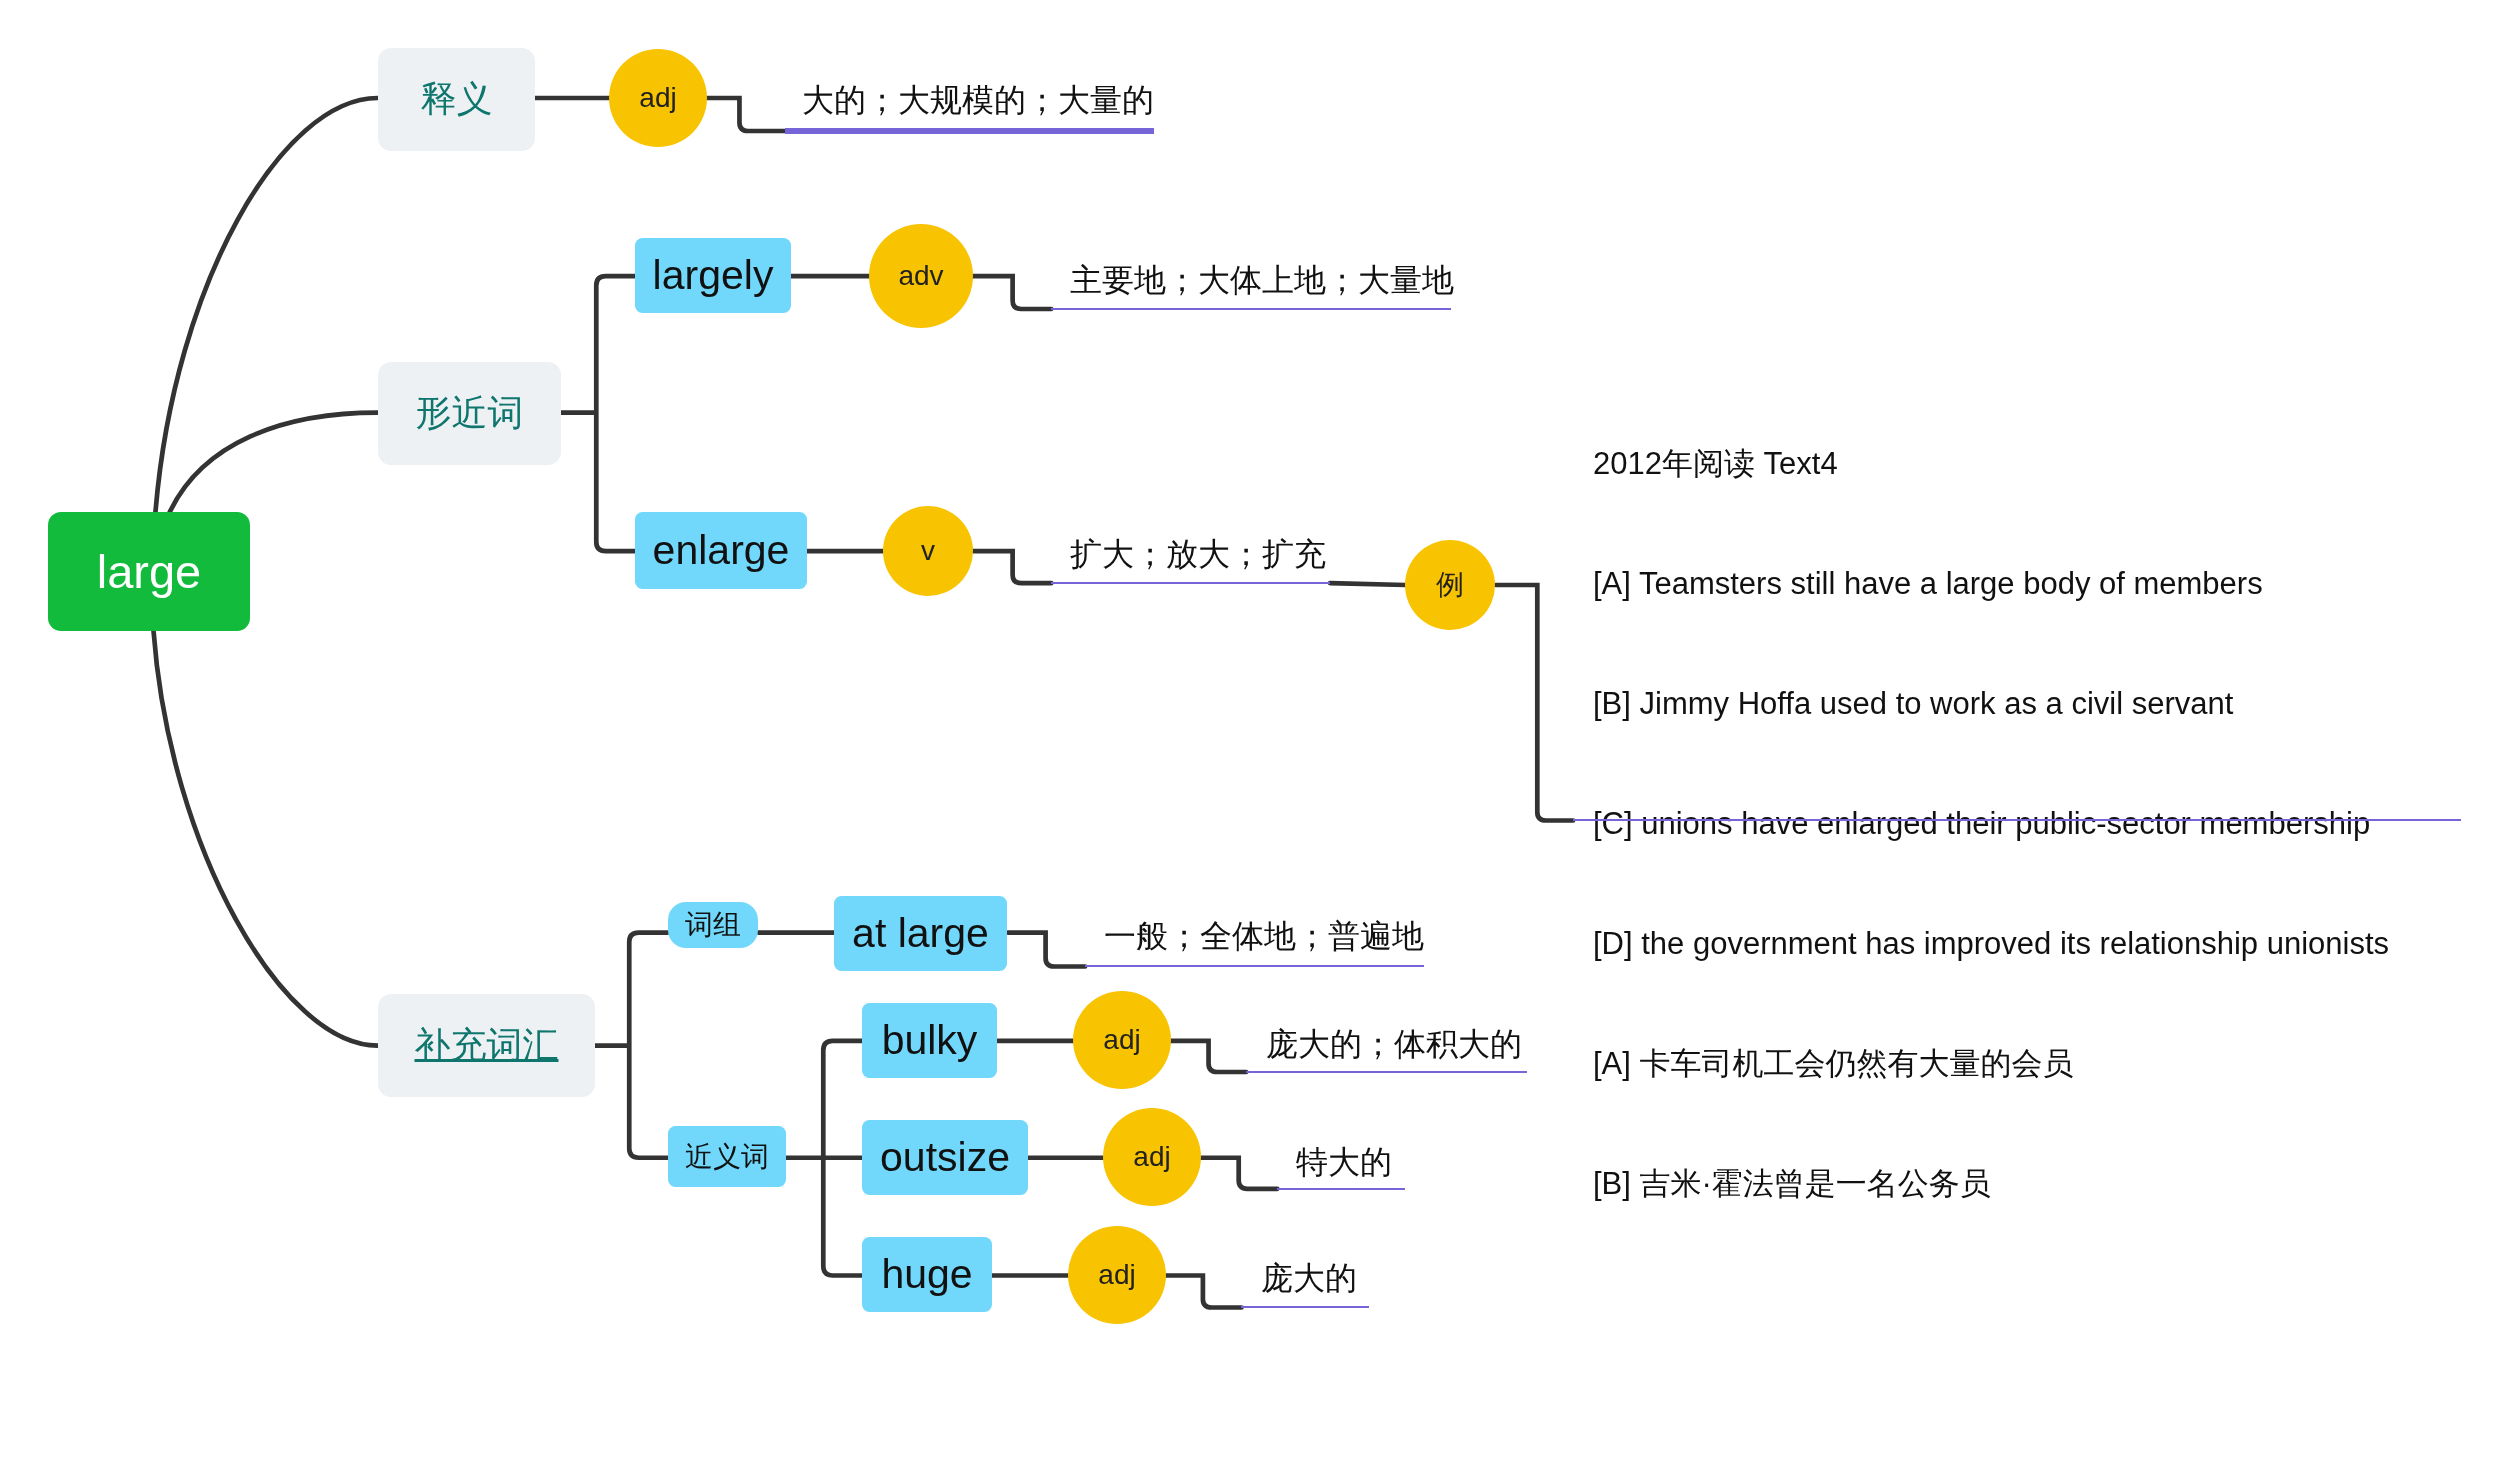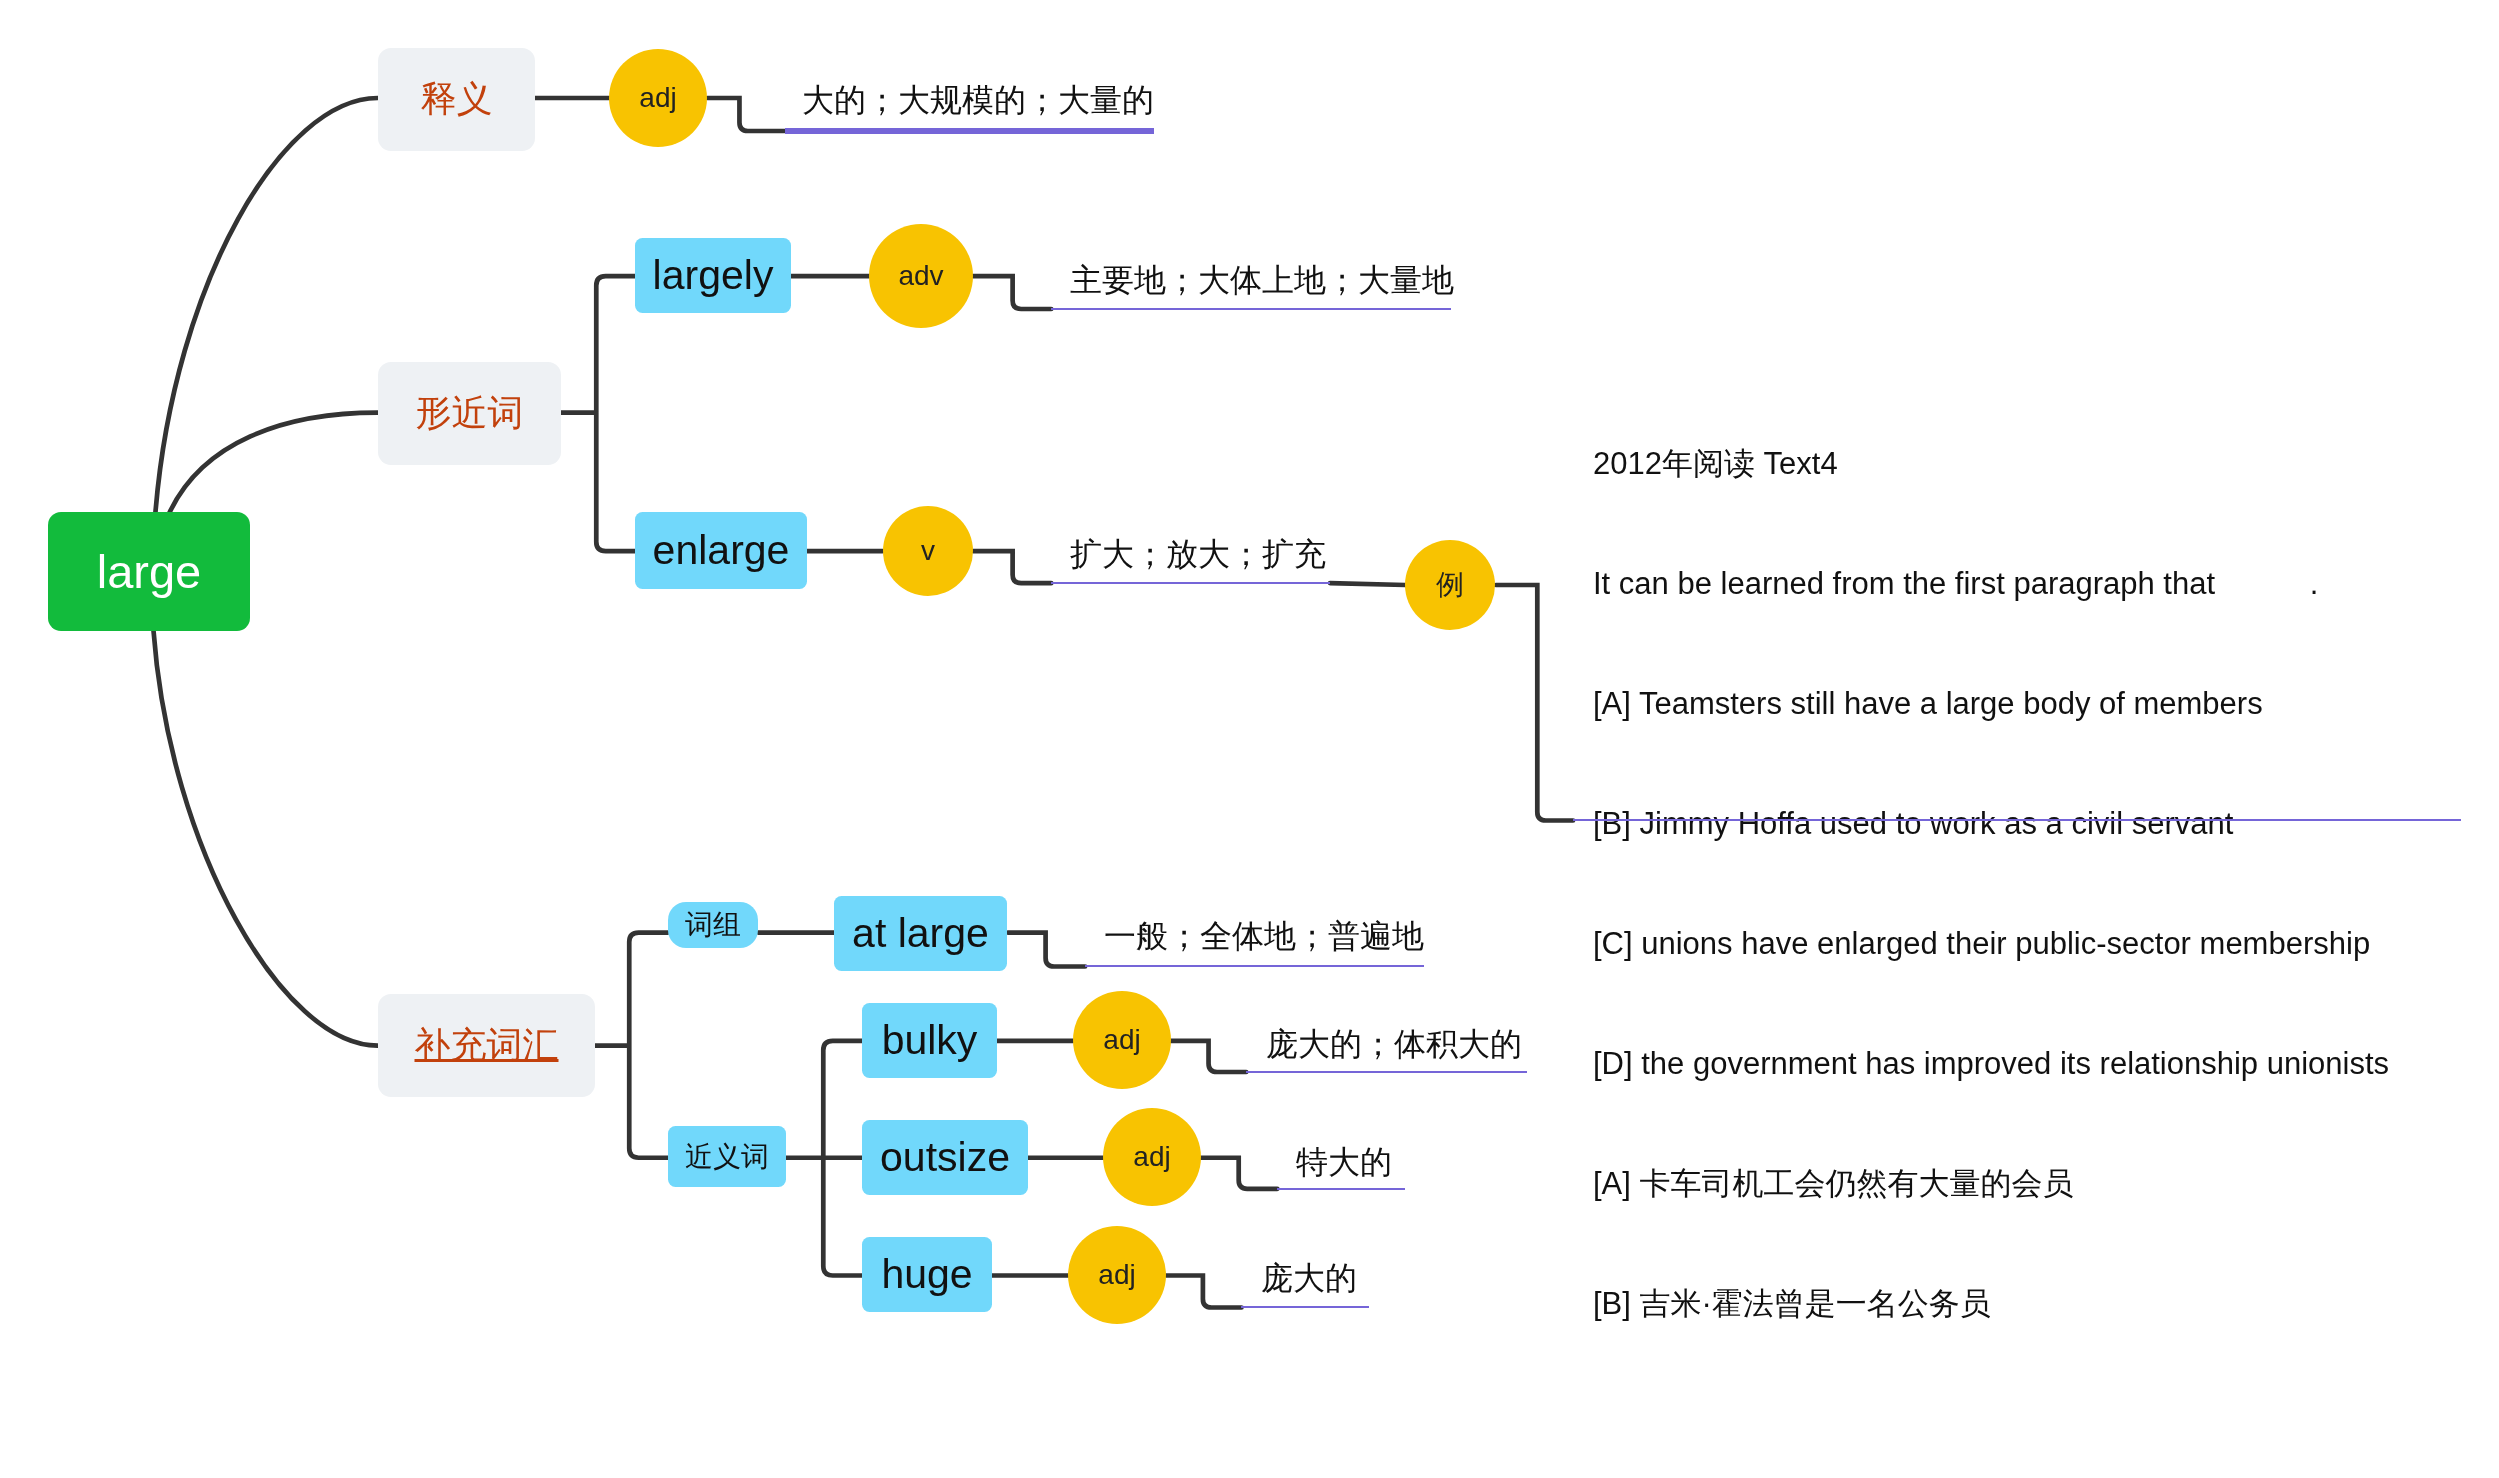--- a/index.html
+++ b/index.html
@@ -2,21 +2,21 @@
 <html style="font-size:15px"><head>
 <meta charset="utf-8">
 <style>
   html, body { margin:0; padding:0; background:#ffffff; }
   body { width:2500px; height:1479px; position:relative; overflow:hidden;
          font-family:"Liberation Sans","DejaVu Sans",sans-serif; color:#1a1a1a; }
   svg.links { position:absolute; left:0; top:0; width:2500px; height:1479px; }
   .node { position:absolute; display:flex; align-items:center; justify-content:center;
           box-sizing:border-box; white-space:nowrap; }
   .root { background:#12bb3c; color:#ffffff; border-radius:13px; font-size:47px; }
-  .cat  { background:#eef1f4; border-radius:13px; font-size:36px; color:#c2410c; }
+  .cat  { background:#eef1f4; border-radius:13px; font-size:36px; color:#0f766e; }
   .word { background:#71d8fb; border-radius:7.5px; font-size:41px; color:#111; }
   .tag  { background:#71d8fb; border-radius:7.5px; font-size:28px; color:#111; }
   .pos  { background:#f8c301; border-radius:50%; font-size:28px; color:#222; }
   .meaning { position:absolute; font-size:32px; white-space:nowrap; color:#111; }
   .uline { position:absolute; background:#7565d8; height:1.9px; }
   .uline.thick { height:5.7px; }
   .block { position:absolute; font-size:31px; line-height:40px; color:#111; white-space:pre; }
   .block div { height:40px; }
 </style>
 </head>
@@ -87,21 +87,20 @@
 </div>
 <div class="meaning" style="left:1070px;top:533px;">扩大；放大；扩充</div>
 <div class="uline" style="left:1051px;top:582px;width:279px;"></div>
 
 <div class="node pos" style="left:1405px;top:540px;width:90px;height:90px;">
   <span>例</span>
 </div>
 
 <div class="block" style="left:1593px;top:364px;">
   <div>2012年阅读 Text4</div>
-  <div>It can be learned from the first paragraph that           .</div>
   <div>[A] Teamsters still have a large body of members</div>
   <div>[B] Jimmy Hoffa used to work as a civil servant</div>
   <div>[C] unions have enlarged their public-sector membership</div>
   <div>[D] the government has improved its relationship unionists</div>
   <div>[A] 卡车司机工会仍然有大量的会员</div>
   <div>[B] 吉米·霍法曾是一名公务员</div>
   
   
 </div>
 <div class="uline" style="left:1573px;top:819px;width:888px;"></div>

